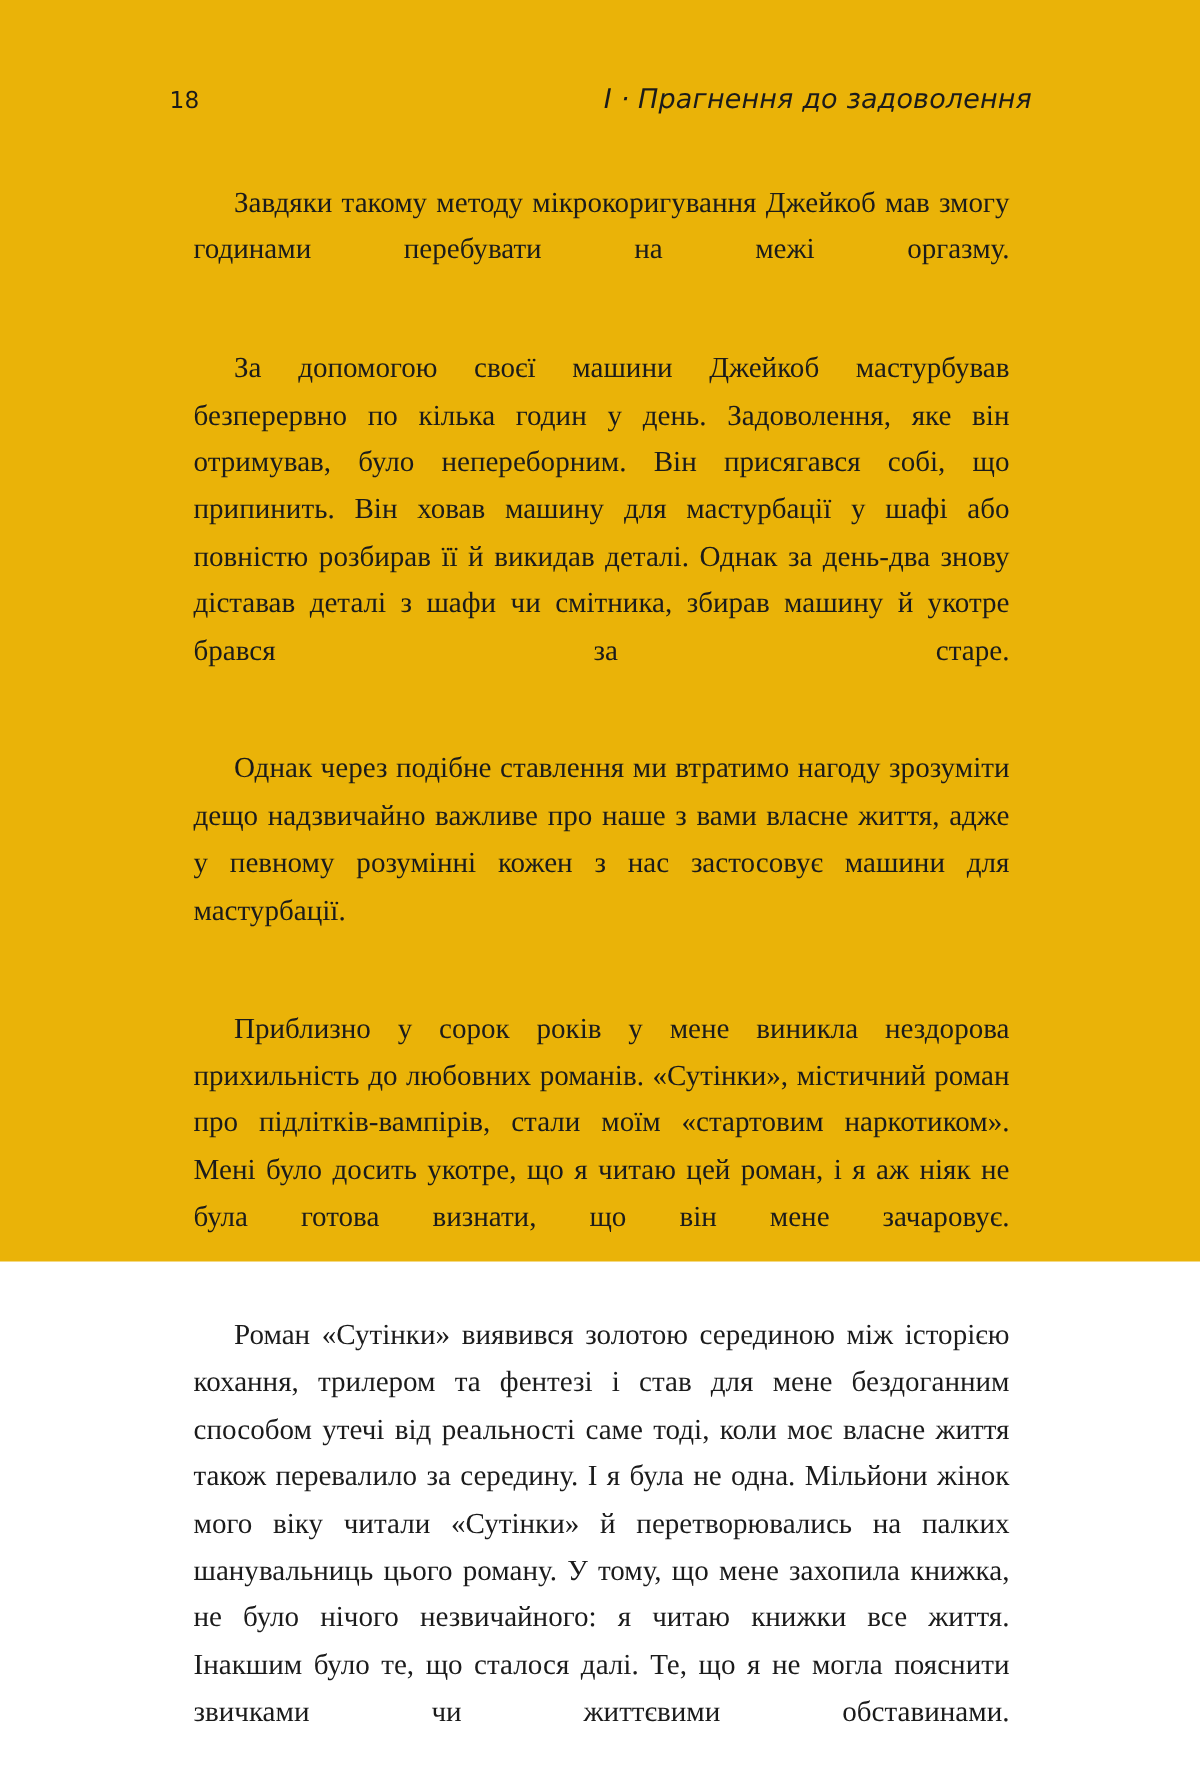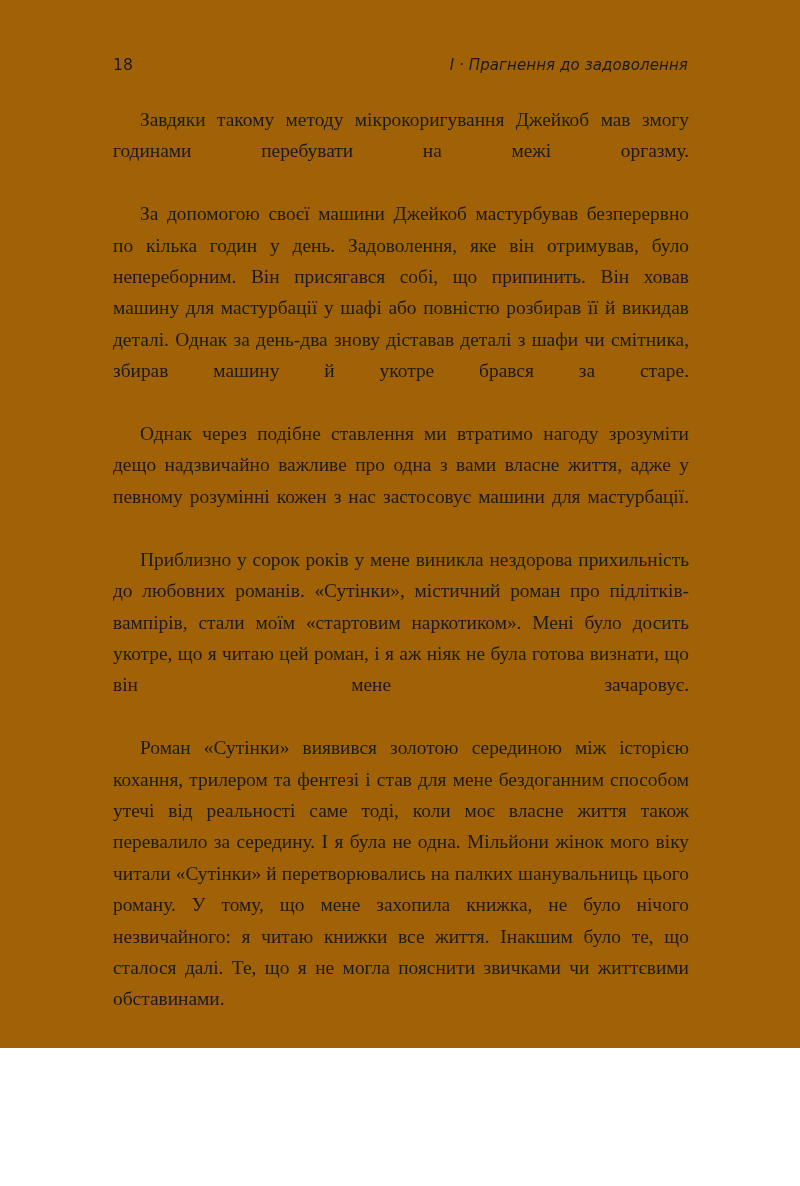--- a/index.html
+++ b/index.html
@@ -12,22 +12,22 @@
     width: 800px;
     height: 1186px;
     overflow: hidden;
     font-family: "Liberation Serif", "DejaVu Serif", serif;
     color: #1b1b1b;
     -webkit-font-smoothing: antialiased;
   }
   .page {
     position: relative;
     width: 800px;
-    height: 1048px;
-    background: #a16207;
+    height: 841px;
+    background: #eab308;
     box-sizing: border-box;
   }
 
   
   .running-head {
     position: absolute;
     left: 113px;
     top: 58px;
     width: 575px;
     display: flex;
@@ -38,36 +38,36 @@
     font-family: "DejaVu Sans", "Liberation Sans", sans-serif;
     font-size: 15.5px;
     font-weight: 400;
     letter-spacing: 0.2px;
     color: #1b1b1b;
     line-height: 1;
   }
   .head-title {
     font-family: "DejaVu Sans", "Liberation Sans", sans-serif;
     font-style: italic;
-    font-size: 15px;
+    font-size: 18px;
     letter-spacing: 0.1px;
     color: #1b1b1b;
     line-height: 1;
     white-space: nowrap;
   }
 
   
   .textblock {
     position: absolute;
     left: 113px;
     top: 104px;
     width: 576px;
   }
   .para {
-    margin: 0;
+    margin: 16px;
     text-align: justify;
     text-justify: inter-word;
     font-size: 19.4px;
     line-height: 31.4px;
     text-indent: 27px;
     hyphens: manual;
     word-spacing: 0px;
   }
   .para.noindent {
     text-indent: 0;
@@ -88,19 +88,19 @@
 <div class="page">
 
   <div class="running-head">
     <span class="folio">18</span>
     <span class="head-title">I · Прагнення до задоволення</span>
   </div>
 
   <div class="textblock">
     <p class="para">Завдяки такому методу мікрокоригування Джейкоб мав змогу годинами перебувати на межі оргазму.</p>
     <p class="para">За допомогою своєї машини Джейкоб мастурбував безперервно по кілька годин у день. Задоволення, яке він отримував, було непереборним. Він присягався собі, що припинить. Він ховав машину для мастурбації у шафі або повністю розбирав її й викидав деталі. Однак за день-два знову діставав деталі з шафи чи смітника, збирав машину й укотре брався за старе.</p>
-    <p class="para">Однак через подібне ставлення ми втратимо нагоду зрозуміти дещо надзвичайно важливе про одна з вами власне життя, адже у певному розумінні кожен з нас застосовує машини для мастурбації.</p>
+    <p class="para">Однак через подібне ставлення ми втратимо нагоду зрозуміти дещо надзвичайно важливе про наше з вами власне життя, адже у певному розумінні кожен з нас застосовує машини для мастурбації.</p>
     <p class="para">Приблизно у сорок років у мене виникла нездорова прихильність до любовних романів. «Сутінки», містичний роман про підлітків-вампірів, стали моїм «стартовим наркотиком». Мені було досить укотре, що я читаю цей роман, і я аж ніяк не була готова визнати, що він мене зачаровує.</p>
     <p class="para">Роман «Сутінки» виявився золотою серединою між історією кохання, трилером та фентезі і став для мене бездоганним способом утечі від реальності саме тоді, коли моє власне життя також перевалило за середину. І я була не одна. Мільйони жінок мого віку читали «Сутінки» й перетворювались на палких шанувальниць цього роману. У тому, що мене захопила книжка, не було нічого незвичайного: я читаю книжки все життя. Інакшим було те, що сталося далі. Те, що я не могла пояснити звичками чи життєвими обставинами.</p>
 
   </div>
 
 </div>
 
 </body></html>

